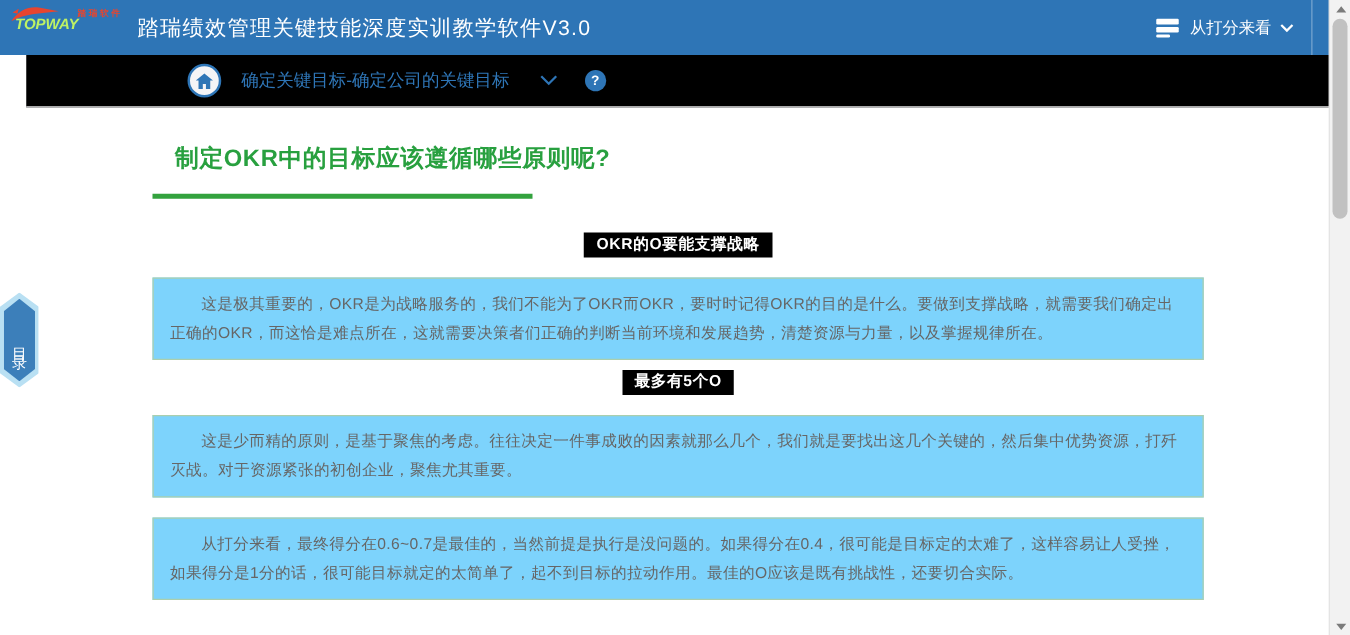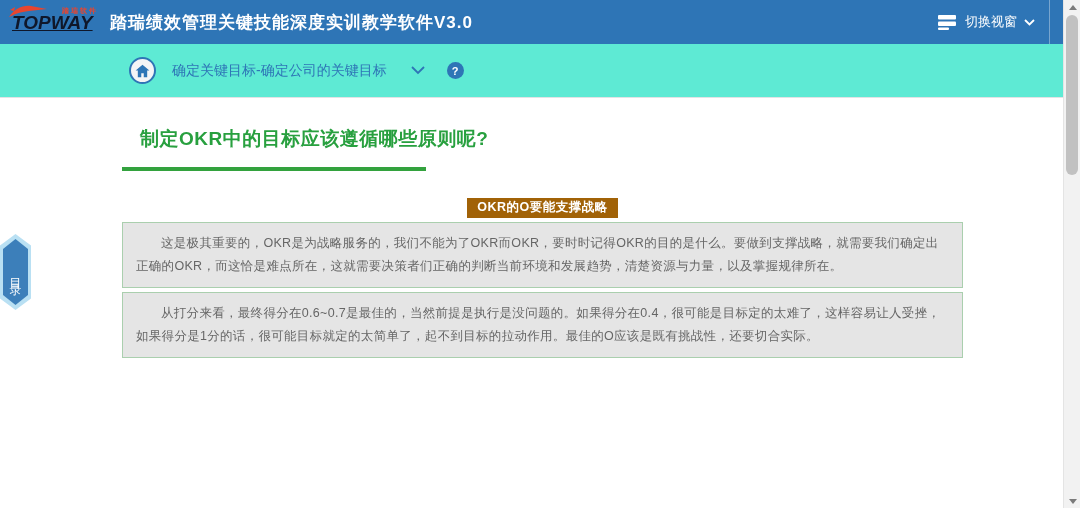--- a/index.html
+++ b/index.html
@@ -5,53 +5,53 @@
   * { margin:0; padding:0; box-sizing:border-box; }
   html,body { width:1080px; height:508px; overflow:hidden; background:#fff;
     font-family:"Liberation Sans","DejaVu Sans",sans-serif; }
   .app { position:relative; width:1080px; height:508px; overflow:hidden; }
 
   
   .header { height:44px; background:#2e75b6; display:flex; align-items:center;
     padding:0 30px 0 8px; position:relative; z-index:2; }
   .logo { position:relative; width:92px; height:38px; flex:0 0 auto; }
   .logo .swoosh { position:absolute; left:0; top:1px; width:40px; height:14px; }
-  .logo .brand { position:absolute; left:4px; top:10px; color:#0f172a; font-weight:bold;
-    font-style:italic; font-size:19px; letter-spacing:0; line-height:1;text-decoration:underline; }
+  .logo .brand { position:absolute; left:4px; top:10px; color:#bef264; font-weight:bold;
+    font-style:italic; font-size:12px; letter-spacing:0; line-height:1; }
   .logo .brand-sub { position:absolute; right:2px; top:3px; color:#e8452f; font-size:7px;
     font-weight:bold; letter-spacing:2px; white-space:nowrap; }
-  .app-title { color:#fff; font-size:17px; font-weight:bold; margin-left:10px;
+  .app-title { color:#fff; font-size:17px; font-weight:normal; margin-left:10px;
     letter-spacing:1px; white-space:nowrap; }
   .header-spacer { flex:1; }
   .hgroup { display:flex; align-items:center; gap:7px; color:#fff; font-size:13px;
     cursor:pointer; height:44px; padding:0 14px; }
   .hdivider { width:1px; height:44px; background:rgba(255,255,255,0.35); }
 
   
-  .crumb-bar { height:54px; background:#5eead4; border-bottom:1px solid #e3e3e5;
-    display:flex; align-items:center; padding-left:129px; }
+  .crumb-bar { height:42px; background:#000000; border-bottom:1px solid #e3e3e5;
+    display:flex; align-items:center; padding-left:129px;margin-left:21px; }
   .home-btn { width:27px; height:27px; border:2px solid #2e75b6; border-radius:50%;
     display:flex; align-items:center; justify-content:center; cursor:pointer; background:#f4f4f6; }
   .crumb-label { color:#2e75b6; font-size:14px; margin-left:16px; white-space:nowrap; }
   .crumb-chevron { margin-left:24px; cursor:pointer; display:flex; align-items:center; }
   .help-btn { width:17px; height:17px; border-radius:50%; background:#2e75b6; color:#fff;
     font-size:11px; font-weight:bold; display:flex; align-items:center; justify-content:center;
     margin-left:22px; cursor:pointer; }
 
   
   .main { padding:0 117px 0 122px; }
   .page-title { color:#28a03f; font-size:19px; font-weight:bold; margin-top:28px;
     padding-left:18px; letter-spacing:0.5px; }
   .title-underline { width:304px; height:4px; background:#33a23e; margin-top:15px; }
 
-  .section-badge { display:table; margin:8px auto 0 auto; background:#a16207; color:#fff;
+  .section-badge { display:table; margin:8px auto 0 auto; background:#000000; color:#fff;
     font-size:12.5px; font-weight:bold; padding:2px 10px 3px 10px; line-height:1.2;
     letter-spacing:0.5px; }
   .section-badge.first { margin-top:27px; }
-  .section-box { border:1px solid #aacfae; margin-top:4px; padding:9px 13px; background:#e5e5e5; }
+  .section-box { border:1px solid #aacfae; margin-top:16px; padding:9px 13px; background:#7dd3fc; }
   .section-box p { color:#666; font-size:12.5px; line-height:23px; text-indent:2em;
     letter-spacing:0.3px; }
 
   
   .toc-tab { position:absolute; left:0; top:234px; width:31px; height:76px;
     background:#b9e0f3;
     clip-path:polygon(50% 0%, 100% 15%, 100% 85%, 50% 100%, 0% 85%, 0% 15%);
     display:flex; align-items:center; justify-content:center; cursor:pointer; z-index:3; }
   .toc-tab-inner { width:25px; height:66px; background:#3c7fba;
     clip-path:polygon(50% 0%, 100% 15%, 100% 85%, 50% 100%, 0% 85%, 0% 15%);
@@ -89,21 +89,21 @@
     </div>
     <div class="app-title">踏瑞绩效管理关键技能深度实训教学软件V3.0</div>
     <div class="header-spacer"></div>
 
     <div class="hgroup">
       <svg width="22" height="18" viewBox="0 0 22 18">
         <rect x="2" y="2" width="18" height="4.5" rx="1" fill="#fff"></rect>
         <rect x="2" y="8.5" width="18" height="4.5" rx="1" fill="#fff"></rect>
         <rect x="2" y="14.5" width="11" height="2.5" rx="1" fill="#fff"></rect>
       </svg>
-      <span>切换视窗</span>
+      <span>从打分来看</span>
       <svg width="11" height="7" viewBox="0 0 11 7">
         <polyline points="1,1 5.5,5.5 10,1" fill="none" stroke="#fff" stroke-width="1.8"></polyline>
       </svg>
     </div>
 
     <div class="hdivider"></div>
 
   </header>
 
   <div class="crumb-bar">
@@ -127,20 +127,26 @@
     <h1 class="page-title">制定OKR中的目标应该遵循哪些原则呢?</h1>
     <div class="title-underline"></div>
 
     <section>
       <div class="section-badge first">OKR的O要能支撑战略</div>
       <div class="section-box">
         <p>这是极其重要的，OKR是为战略服务的，我们不能为了OKR而OKR，要时时记得OKR的目的是什么。要做到支撑战略，就需要我们确定出正确的OKR，而这恰是难点所在，这就需要决策者们正确的判断当前环境和发展趋势，清楚资源与力量，以及掌握规律所在。</p>
       </div>
     </section>
 
+    <section>
+      <div class="section-badge">最多有5个O</div>
+      <div class="section-box">
+        <p>这是少而精的原则，是基于聚焦的考虑。往往决定一件事成败的因素就那么几个，我们就是要找出这几个关键的，然后集中优势资源，打歼灭战。对于资源紧张的初创企业，聚焦尤其重要。</p>
+      </div>
+    </section>
 
     <section>
       <div class="section-box">
         <p>从打分来看，最终得分在0.6~0.7是最佳的，当然前提是执行是没问题的。如果得分在0.4，很可能是目标定的太难了，这样容易让人受挫，如果得分是1分的话，很可能目标就定的太简单了，起不到目标的拉动作用。最佳的O应该是既有挑战性，还要切合实际。</p>
       </div>
     </section>
 
   </main>
 
   <div class="toc-tab">

